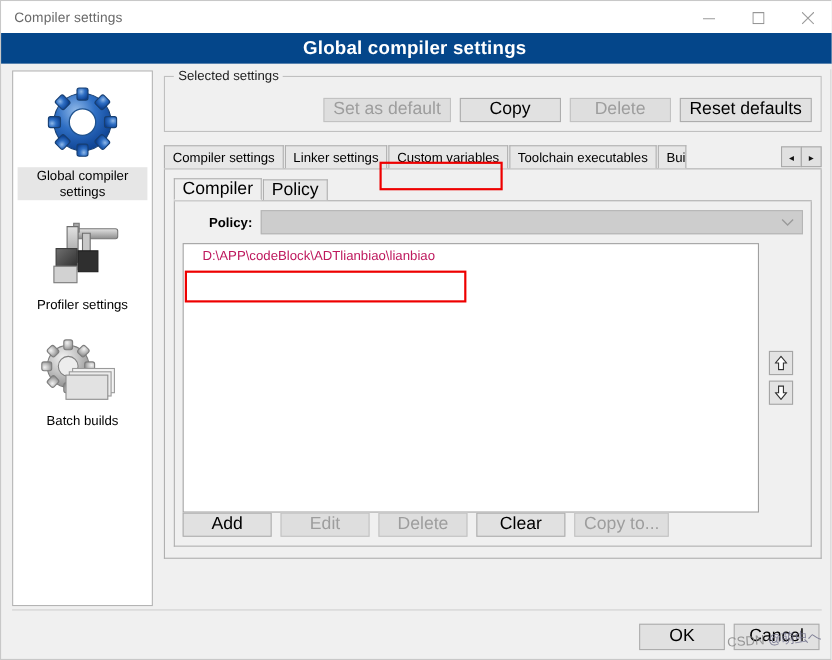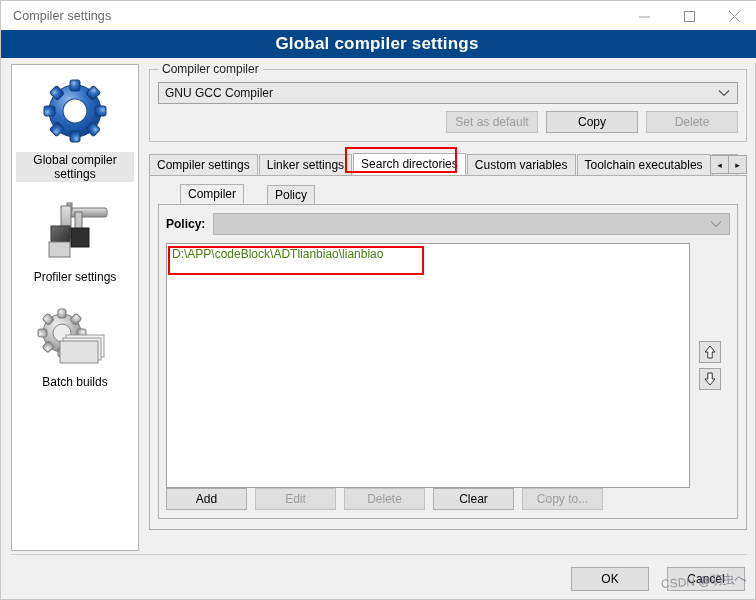--- a/index.html
+++ b/index.html
@@ -92,21 +92,21 @@
   .combo .chev {
     position:absolute; right:7px; top:50%; transform:translateY(-50%);
     color:#555;
   }
   .combo.disabled .chev { color:#9a9a9a; }
 
   .btnrow { display:flex; gap:8px; margin-top:7px; justify-content:flex-end; }
   .btn {
     height:22px; min-width:92px; padding:0 8px;
     background:#e1e1e1; border:1px solid #adadad;
-    font-size:12px; color:#000;
+    font-size:16px; color:#000;
     display:flex; align-items:center; justify-content:center;
     font-family:"Liberation Sans", sans-serif;
   }
   .btn.disabled { color:#9d9d9d; background:#dedede; border-color:#c2c2c2; }
 
   
   .tabstrip {
     position:relative; margin-top:12px; height:22px;
     display:flex; align-items:flex-end;
     border-bottom:1px solid #b0b0b0;
@@ -137,58 +137,58 @@
     padding:8px 8px 10px 8px;
   }
 
   
   .innerstrip {
     height:21px; display:flex; align-items:flex-end;
     border-bottom:1px solid #b0b0b0;
   }
   .itab {
     height:19px; padding:0 7px; display:flex; align-items:center;
-    font-size:12px; background:#e7e7e7;
-    border:1px solid #b0b0b0; border-bottom:none; margin-right:1px;margin-left:22px;
+    font-size:16px; background:#e7e7e7;
+    border:1px solid #b0b0b0; border-bottom:none; margin-right:1px;
   }
   .itab.active { background:#f0f0f0; border-bottom:1px solid #f0f0f0; height:20px; }
 
   .innerpage { border:1px solid #b0b0b0; border-top:none; padding:8px 7px 8px 7px; }
 
-  .policy-row { display:flex; align-items:center; gap:8px; }
+  .policy-row { display:flex; align-items:center; gap:8px;margin-left:24px; }
   .policy-label { font-size:12px; font-weight:bold; color:#000; }
 
   .list-area { display:flex; margin-top:8px; }
   .listbox {
     flex:1; height:245px; background:#ffffff; border:1px solid #a0a0a0;
     padding:1px; overflow:hidden;
   }
   .list-item {
-    height:18px; line-height:18px; padding:0 4px;
-    font-size:12px; color:#4d7c0f; white-space:nowrap;
+    height:18px; line-height:18px; padding:0 16px;
+    font-size:12px; color:#be185d; white-space:nowrap;
   }
   .mover-col {
     width:40px; display:flex; flex-direction:column;
     align-items:center; justify-content:center; gap:5px;
   }
   .mover-btn {
     width:22px; height:22px; background:#e3e3e3; border:1px solid #a5a5a5;
     display:flex; align-items:center; justify-content:center;
   }
 
   .listbtns { display:flex; justify-content:flex-start; gap:8px; margin-top:0; }
   .listbtns .btn { min-width:81px; }
 
   
   .bottom-sep {
     position:absolute; left:10px; top:553px; width:736px; height:1px;
     background:#cfcfcf;
   }
   .dialog-btns {
-    position:absolute; right:10px; top:566px; display:flex; gap:18px;
+    position:absolute; right:10px; top:566px; display:flex; gap:8px;
   }
   .dialog-btns .btn { min-width:78px; height:24px; }
 
   
   .redbox {
     position:absolute; border:2px solid #ee0000; pointer-events:none;
   }
   #redbox-tab   { left:344px; top:146px; width:112px; height:26px; }
   #redbox-path  { left:167px; top:245px; width:256px; height:29px; }
 
@@ -325,42 +325,34 @@
         </svg>
       </span>
       <span class="side-label">Batch builds</span>
     </div>
 
   </div>
 
   <div class="panel">
 
     <div class="group">
-      <div class="group-legend">Compiler compiler</div>
-
-      <div class="combo">
-        <span>GNU GCC Compiler</span>
-        <span class="chev">
-          <svg width="12" height="8" viewBox="0 0 12 8">
-              <path d="M1 1.5 L6 6.5 L11 1.5" fill="none" stroke="currentColor" stroke-width="1.2"></path>
-            </svg>
-        </span>
-      </div>
+      <div class="group-legend">Selected settings</div>
+
 
       <div class="btnrow">
         <div class="btn disabled">Set as default</div>
         <div class="btn">Copy</div>
         <div class="btn disabled">Delete</div>
+        <div class="btn">Reset defaults</div>
       </div>
     </div>
 
     <div class="tabstrip">
       <div class="tab">Compiler settings</div>
       <div class="tab">Linker settings</div>
-      <div class="tab active">Search directories</div>
       <div class="tab">Custom variables</div>
       <div class="tab">Toolchain executables</div>
       <div class="tab clipped">Bui</div>
       <div class="tab-scrollers">
         <div class="tab-scroll-btn">◂</div>
         <div class="tab-scroll-btn">▸</div>
       </div>
     </div>
 
     <div class="tabpage">

